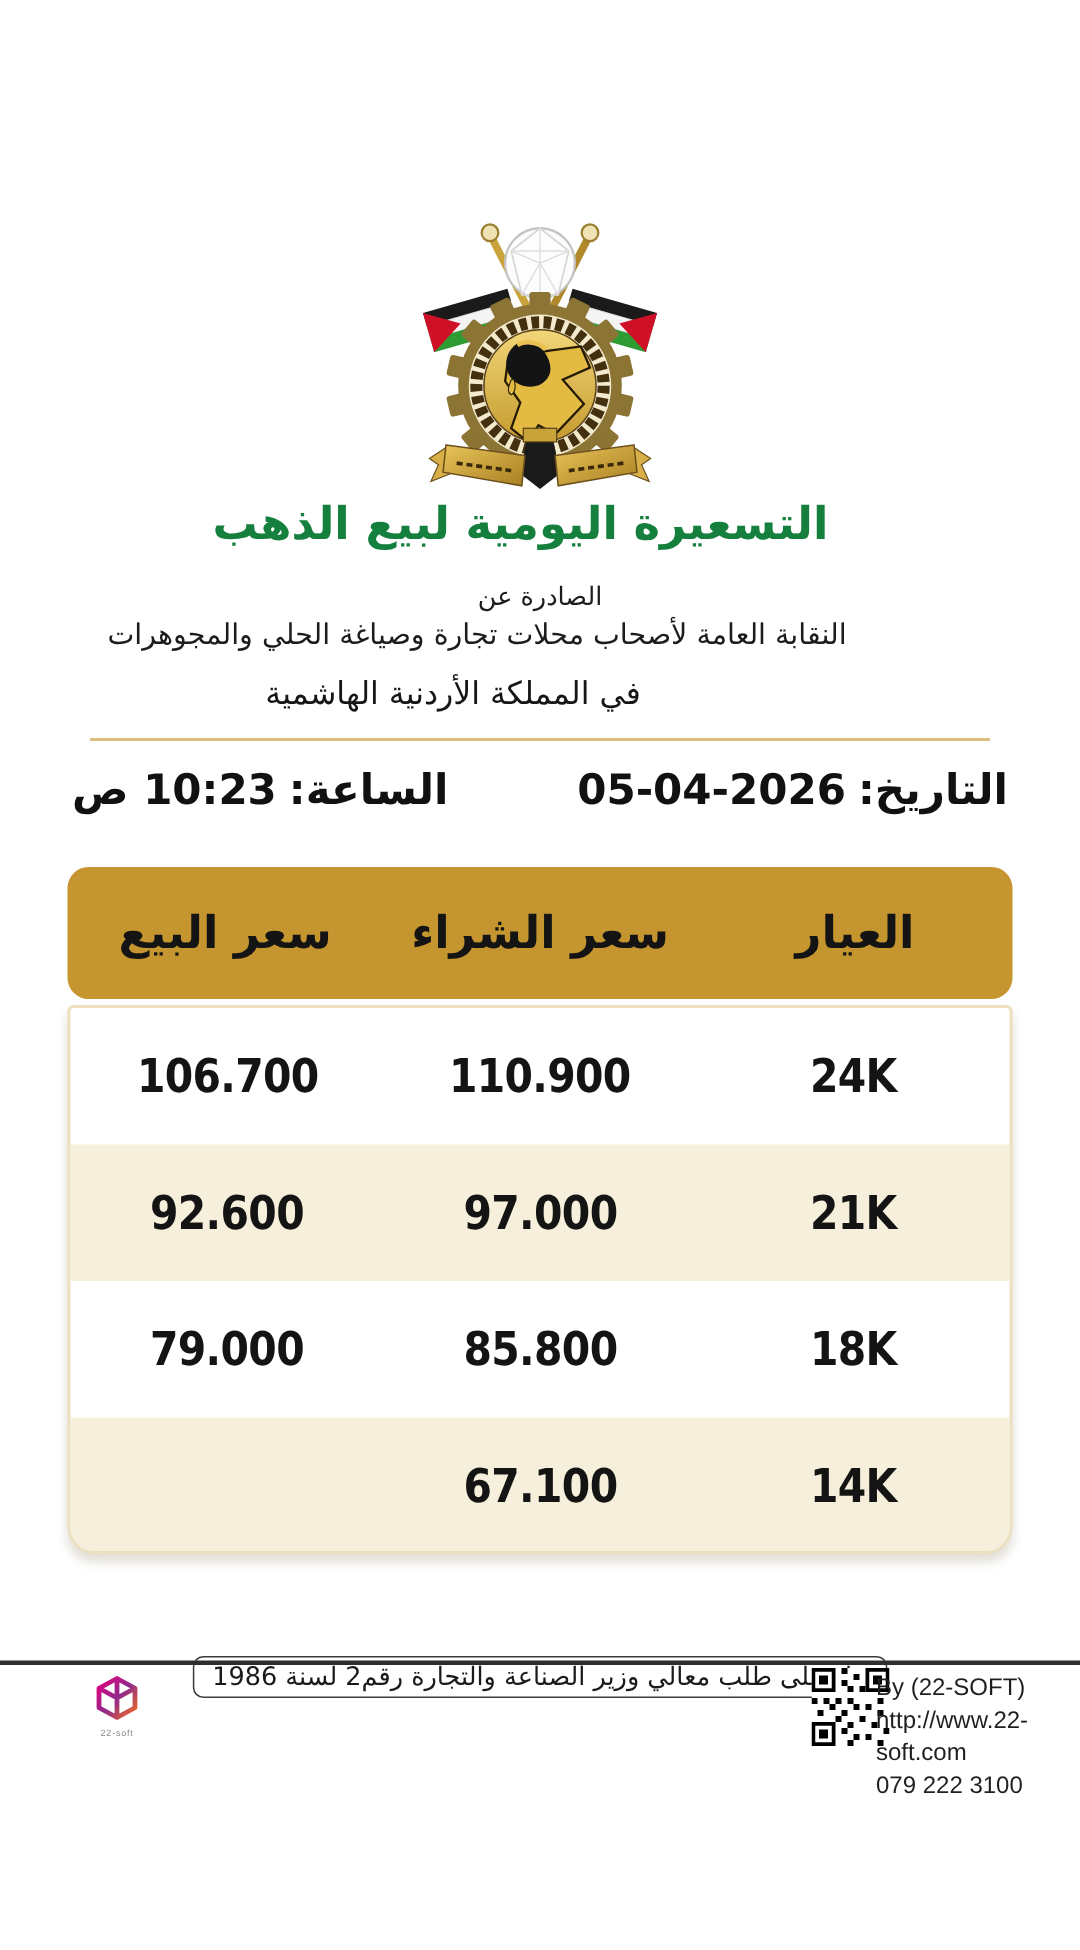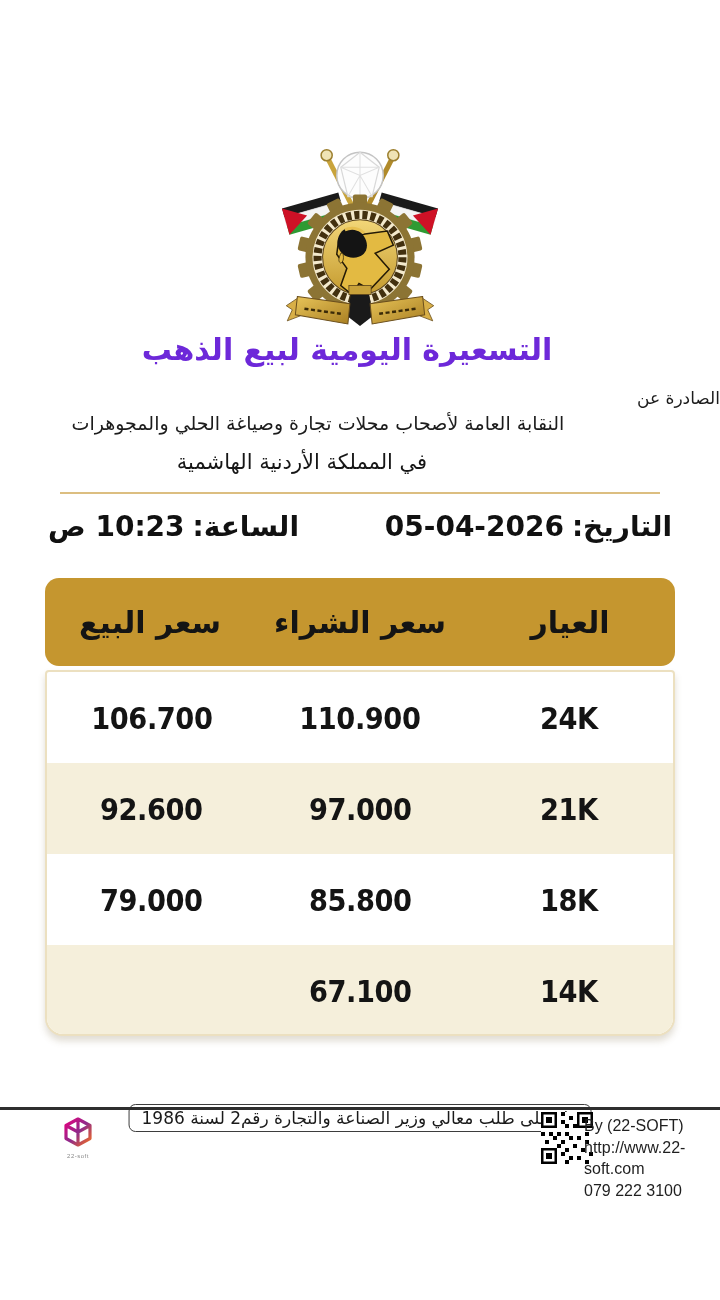--- a/index.html
+++ b/index.html
@@ -4,22 +4,22 @@
 <style>
   * { margin:0; padding:0; box-sizing:border-box; }
   body { width:720px; height:1300px; background:#ffffff; font-family:"DejaVu Sans", sans-serif; }
   .page { position:relative; width:720px; height:1300px; background:#ffffff; overflow:hidden; }
 
   
   .emblem { position:absolute; top:136px; left:50%; transform:translateX(-50%); }
 
   
   .title { position:absolute; top:332px; left:0; width:694px; text-align:center;
-           font-size:30px; font-weight:bold; color:#6d28d9; direction:rtl; }
-  .sub1  { position:absolute; top:388px; left:0; width:720px; 
+           font-size:30px; font-weight:bold; color:#15803d; direction:rtl; }
+  .sub1  { position:absolute; top:388px; left:0; width:720px; text-align:center;
            font-size:17px; color:#1c1c1c; direction:rtl; }
   .sub2  { position:absolute; top:412px; left:0; width:636px; text-align:center;
            font-size:19px; color:#1c1c1c; direction:rtl; }
   .sub3  { position:absolute; top:450px; left:0; width:604px; text-align:center;
            font-size:21px; color:#161616; direction:rtl; }
 
   .goldline { position:absolute; top:492px; left:60px; width:600px; height:2px; background:#dcbe80; }
 
   
   .dtrow { position:absolute; top:510px; left:0; width:720px; padding:0 48px;

